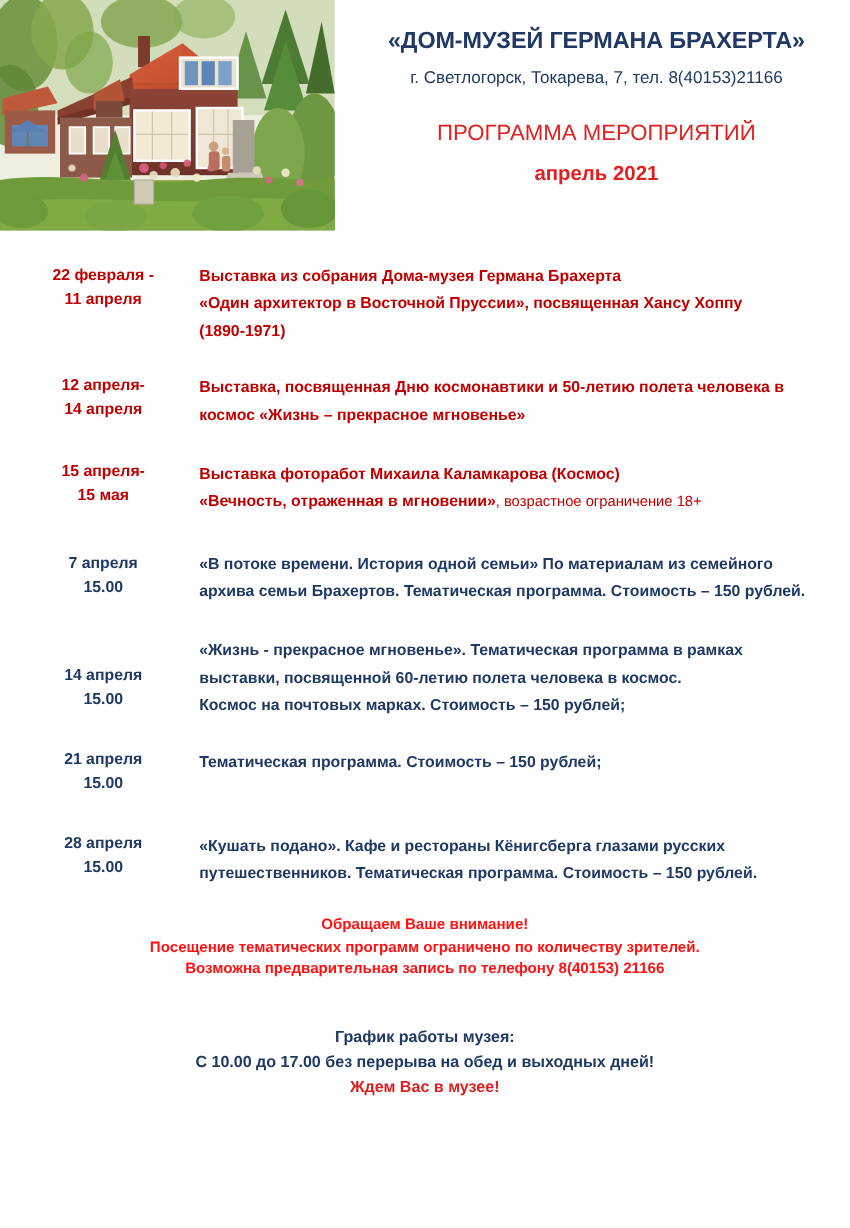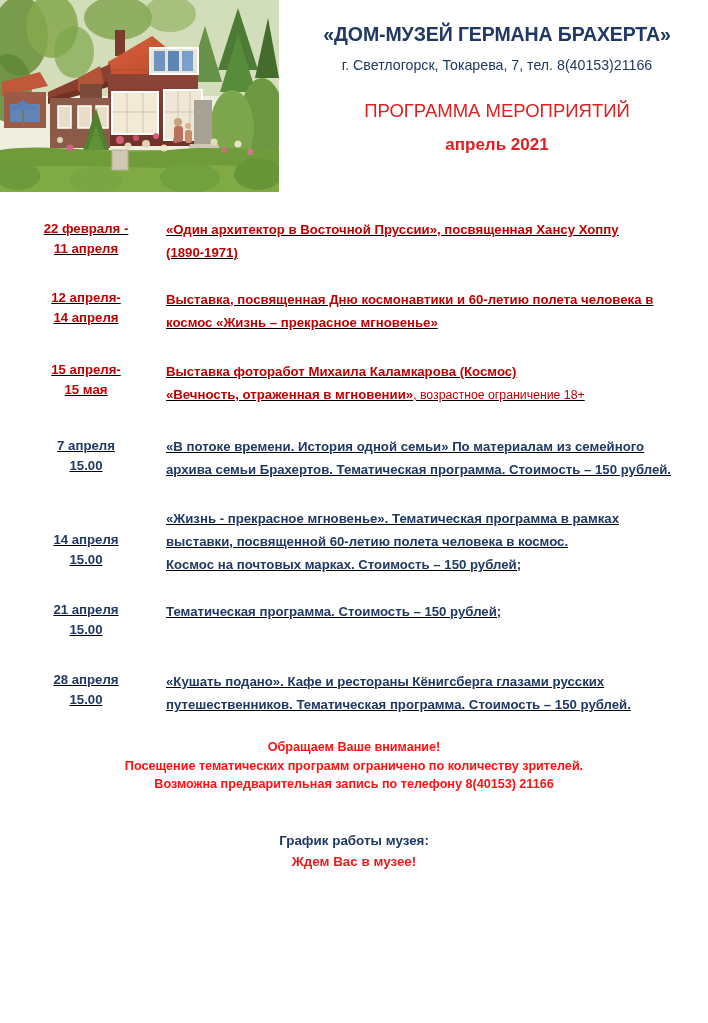--- a/index.html
+++ b/index.html
@@ -71,21 +71,20 @@
     text-align: center;
     margin-top: 13px;
     white-space: nowrap;
   }
 
   
   .schedule {
     position: relative;
     margin-top: 22px;
     padding: 0 22px 0 22px;
-    text-decoration: underline;
   }
 
   .event-row {
     display: flex;
     align-items: flex-start;
     margin-bottom: 22px;
   }
   .event-date {
     width: 128px;
     flex: 0 0 128px;
@@ -308,30 +307,31 @@
     <div class="program-month">апрель 2021</div>
   </div>
 </div>
 
 <div class="schedule">
 
   <div class="event-row">
     <div class="event-date red bold vcenter-1">22 февраля -
 11 апреля</div>
     <div class="event-desc red bold">
+      <p>Выставка из собрания Дома-музея Германа Брахерта</p>
       <p>«Один архитектор в Восточной Пруссии», посвященная Хансу Хоппу</p>
       <p>(1890-1971)</p>
     </div>
   </div>
 
   <div class="event-row" style="margin-top:24px;">
     <div class="event-date red bold vcenter-2">12 апреля-
 14 апреля</div>
     <div class="event-desc red bold just">
-      <p>Выставка, посвященная Дню космонавтики и 60-летию полета человека в космос «Жизнь – прекрасное мгновенье»</p>
+      <p>Выставка, посвященная Дню космонавтики и 50-летию полета человека в космос «Жизнь – прекрасное мгновенье»</p>
     </div>
   </div>
 
   <div class="event-row" style="margin-top:26px;">
     <div class="event-date red bold vcenter-2">15 апреля-
 15 мая</div>
     <div class="event-desc red bold">
       <p>Выставка фоторабот Михаила Каламкарова (Космос)</p>
       <p><span>«Вечность, отраженная в мгновении»</span><span class="note-small">, возрастное ограничение 18+</span></p>
     </div>
@@ -375,15 +375,16 @@
 
 <div class="footer">
   <div class="attention-block">
     <div>Обращаем Ваше внимание!</div>
     <div>Посещение тематических программ  ограничено по количеству зрителей.</div>
     <div>Возможна предварительная запись по телефону 8(40153) 21166</div>
   </div>
 
   <div class="hours-block">
     <div class="l1">График работы музея:</div>
+    <div class="l2">С 10.00 до 17.00 без перерыва на обед и выходных дней!</div>
     <div class="l3">Ждем Вас в музее!</div>
   </div>
 </div>
 
 </body></html>

